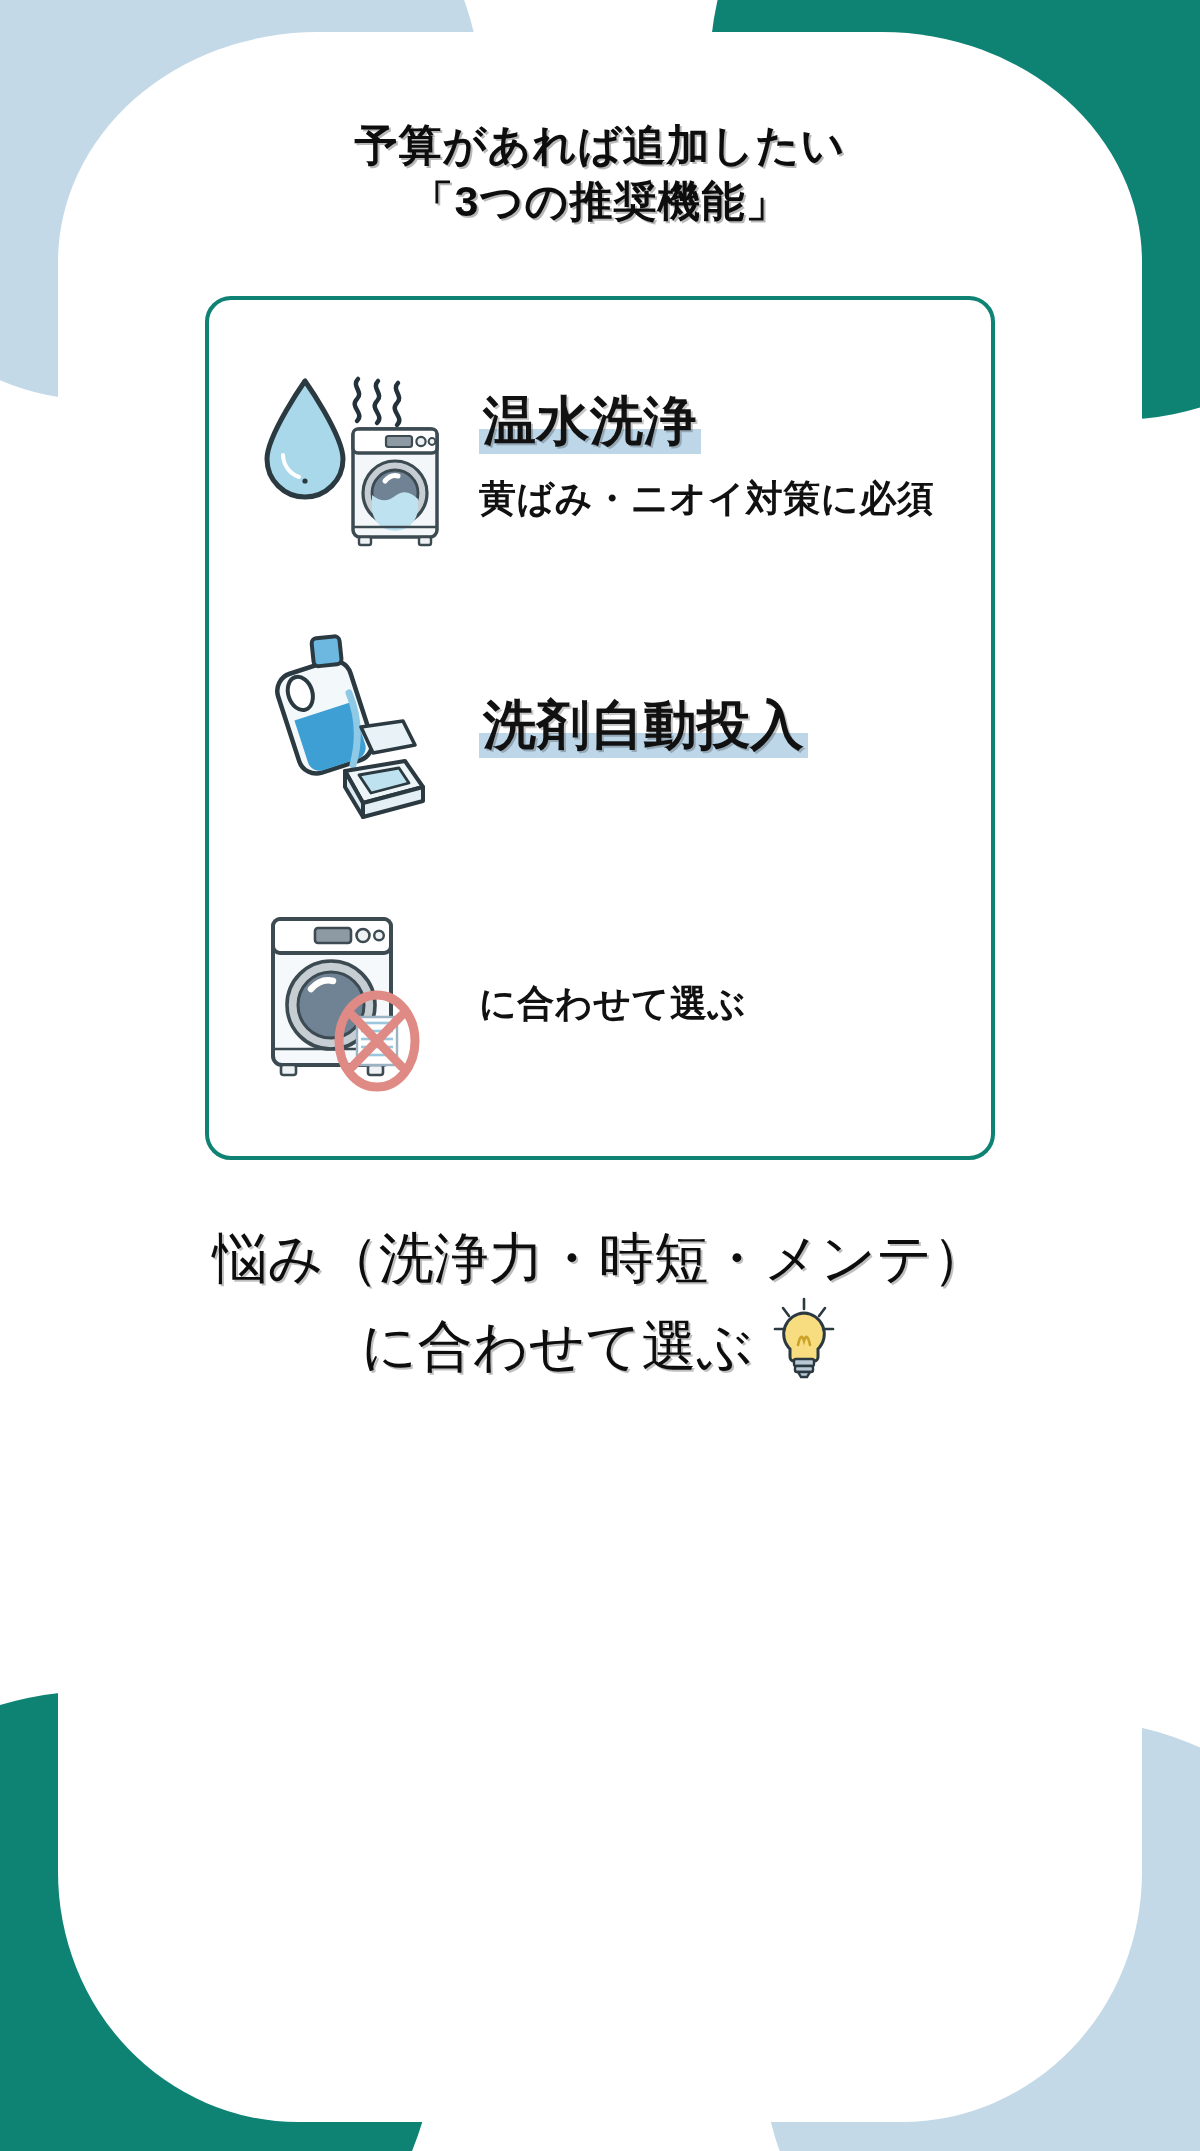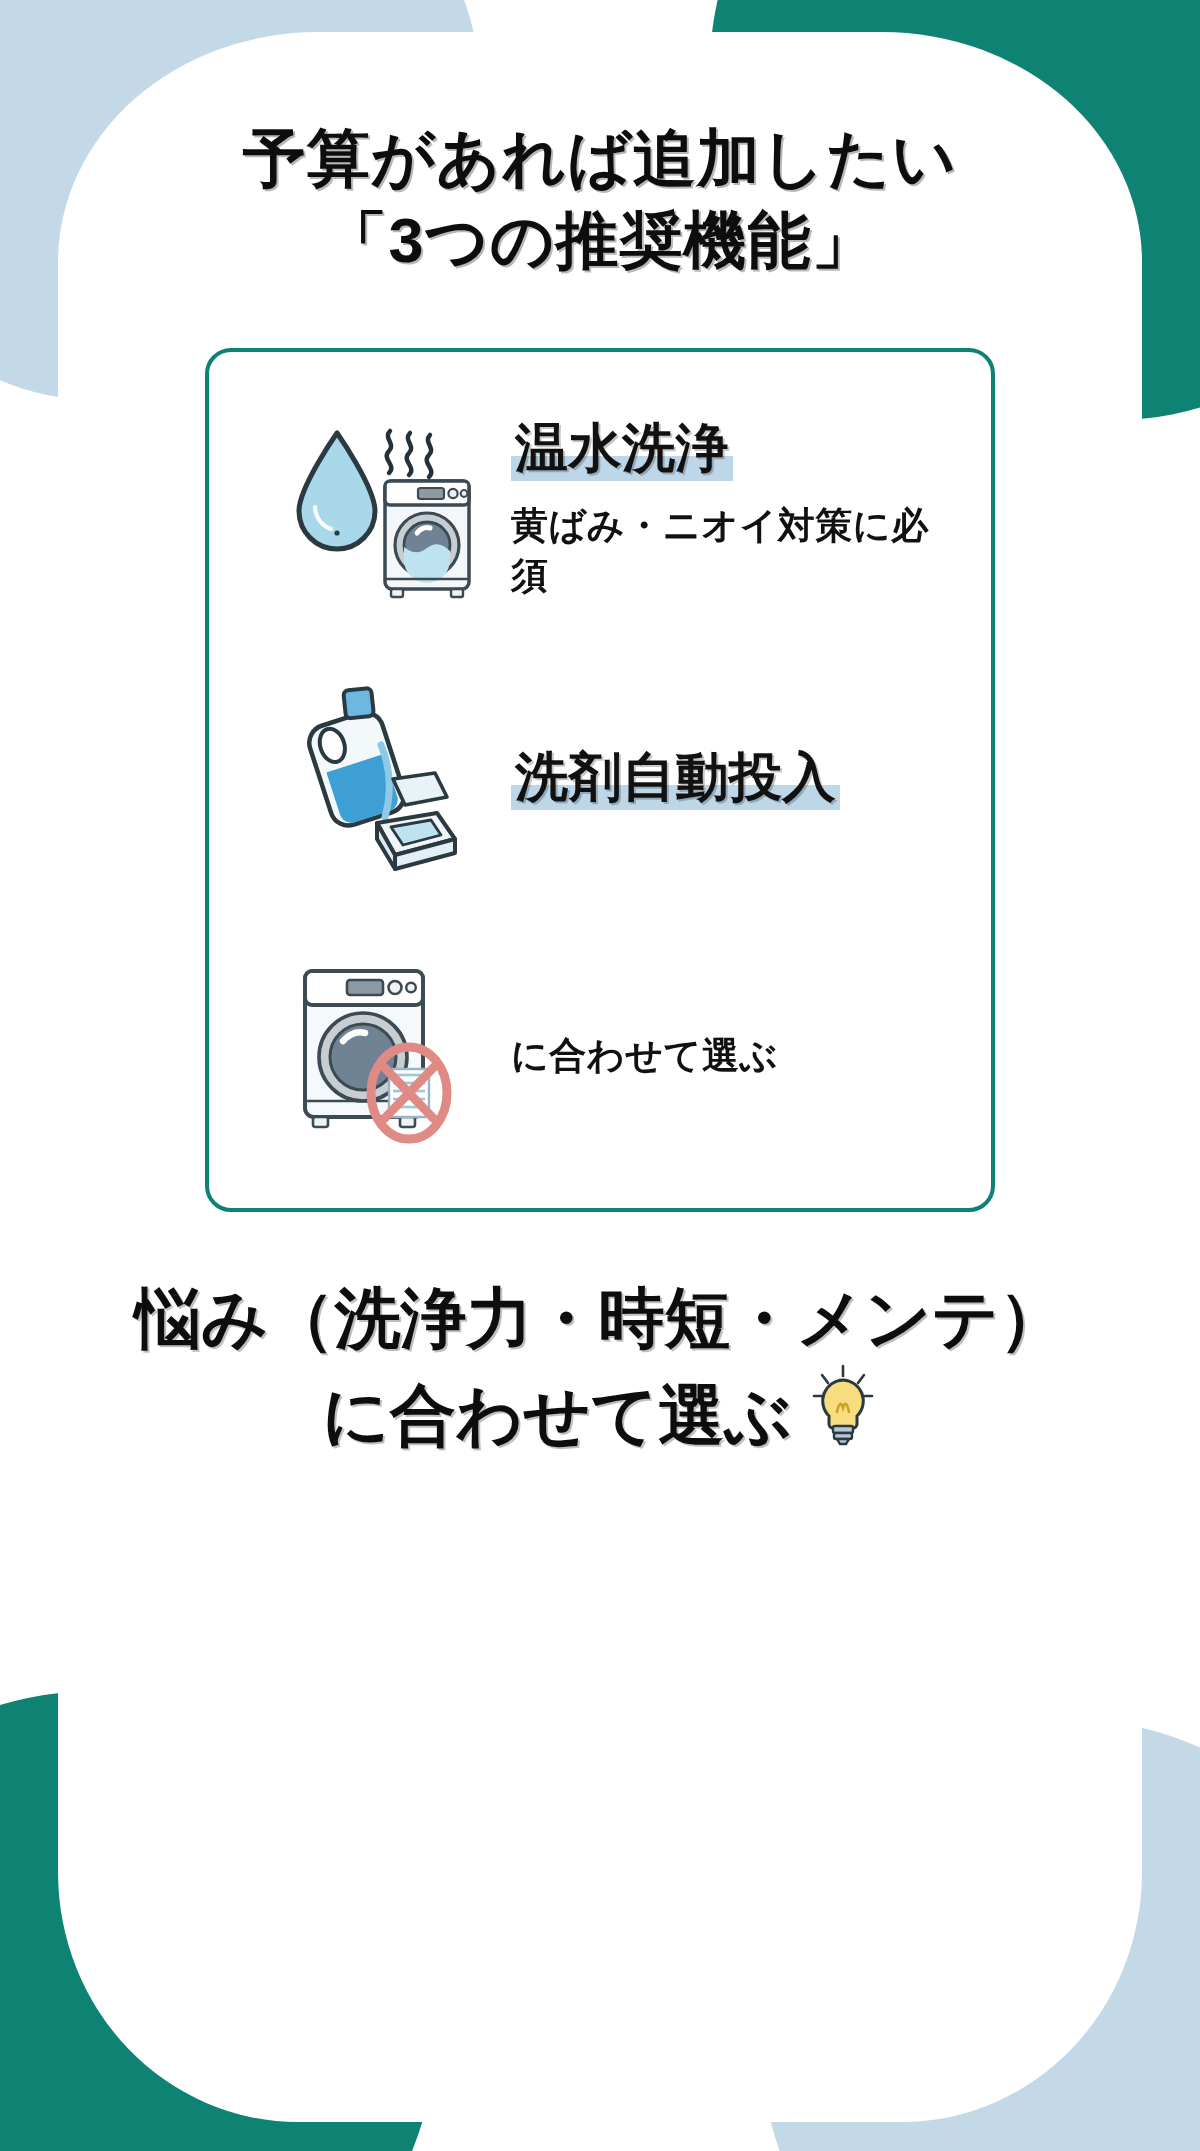--- a/index.html
+++ b/index.html
@@ -69,21 +69,21 @@
     padding: 0;
   }
 
   
   .title-block {
     margin-top: 118px;
     text-align: center;
     width: 100%;
   }
   .title-line {
-    font-size: 63px;
+    font-size: 43px;
     font-weight: 900;
     letter-spacing: 1px;
     color: #0d0d0d;
     line-height: 1.30;
     text-shadow: 2px 2px 0 rgba(0,0,0,0.28);
   }
 
   
   .card {
     margin-top: 66px;
@@ -95,21 +95,20 @@
     display: flex;
     flex-direction: column;
     gap: 58px;
   }
 
   .feature {
     display: flex;
     align-items: center;
     padding: 0 32px 0 44px;
     min-height: 210px;
-    margin-left: 32px;
   }
 
   .feature-icon {
     width: 200px;
     min-width: 200px;
     height: 200px;
     display: flex;
     align-items: center;
     justify-content: center;
   }
@@ -141,22 +140,22 @@
     letter-spacing: 0.5px;
   }
 
   
   .footer-block {
     margin-top: 62px;
     text-align: center;
     width: 100%;
   }
   .footer-line {
-    font-size: 66px;
-    font-weight: 700;
+    font-size: 55px;
+    font-weight: 400;
     color: #0d0d0d;
     line-height: 1.34;
     letter-spacing: 0px;
     text-shadow: 2px 2px 0 rgba(0,0,0,0.25);
   }
   .footer-line-2 {
     display: flex;
     align-items: center;
     justify-content: center;
     gap: 16px;

